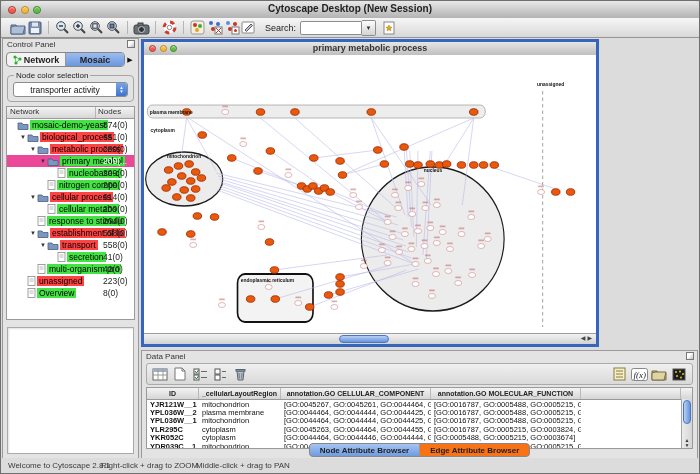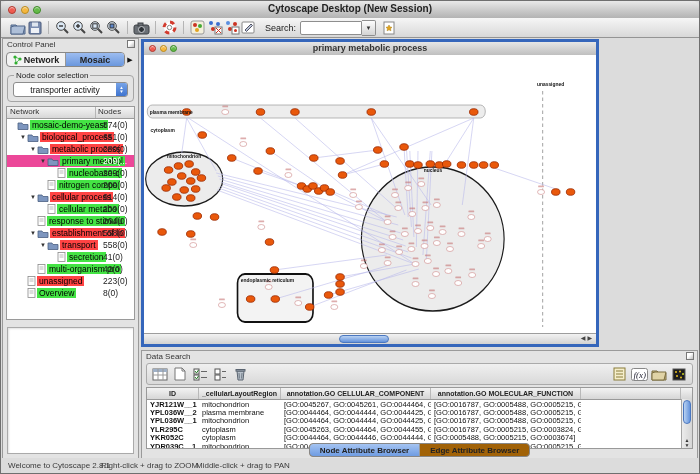--- a/index.html
+++ b/index.html
@@ -89,21 +89,21 @@
     white-space:nowrap;line-height:11px;box-sizing:border-box;flex:none;}
   .dprow{display:flex;height:8.4px;align-items:center;}
   .dpc{font-size:7.5px;color:#111;white-space:nowrap;overflow:hidden;padding-left:3px;box-sizing:border-box;flex:none;}
   .dpc.id{font-weight:bold;}
   #dp-vscroll{position:absolute;right:0;top:11px;bottom:0;width:11px;background:linear-gradient(90deg,#ececec,#d5d5d5);
     border-left:1px solid #a5a5a5;box-sizing:border-box;}
   #dp-vthumb{position:absolute;left:1px;right:1px;top:1px;height:24px;border-radius:4px;
     background:linear-gradient(90deg,#b9d2f2,#6493dc);border:1px solid #4a77c0;box-sizing:border-box;}
   #dp-varrows{position:absolute;left:0;right:0;bottom:0;text-align:center;font-size:5px;line-height:5px;color:#333;}
   #dp-tabs{position:absolute;left:0;right:0;bottom:2px;display:flex;justify-content:center;}
-  #dp-tabs .seg-group{flex:none;height:12px;background:#a16207;}
+  #dp-tabs .seg-group{flex:none;height:12px;background:#f97316;}
   .dp-tab{padding:0 10px;font-size:8px;font-weight:bold;color:#222;display:flex;align-items:center;}
   .dp-tab + .dp-tab{border-left:1px solid #999;}
   .dp-tab.on{background:linear-gradient(#a5c4f2,#6f9ce2);}
   
   #statusbar{position:absolute;left:0;right:0;bottom:0;height:15px;background:#dcdcdc;font-size:8px;color:#3a3a3a;text-align:center;}
   #statusbar span{position:absolute;top:3px;}
   #status-welcome{left:7px;}
   #status-zoom{left:100px;}
   #status-pan{left:195px;}
   
@@ -675,21 +675,21 @@
         </svg>
     </div>
     <div id="nw-hscroll">
       <div id="nw-thumb"></div>
       <div id="nw-scroll-arrows">◀▶</div>
     </div>
   </div>
 
   <div id="data-panel">
     <div class="panel-head">
-      <span>Data Search</span>
+      <span>Data Panel</span>
       <span class="float-ic"></span>
     </div>
     <div id="dp-toolbar">
       <div class="dpi">
         <svg width="16" height="13">
             <rect x="1" y="1" width="14" height="11" fill="#fff" stroke="#666"></rect>
             <rect x="1" y="1" width="14" height="3" fill="#9fb0c6"></rect>
             <line x1="1" y1="7" x2="15" y2="7" stroke="#999"></line>
             <line x1="6" y1="1" x2="6" y2="12" stroke="#999"></line>
             <line x1="11" y1="1" x2="11" y2="12" stroke="#999"></line>

